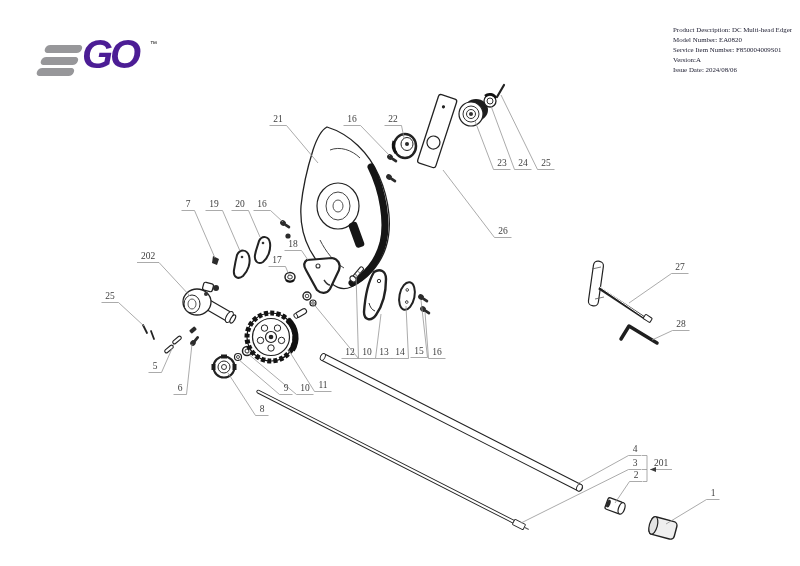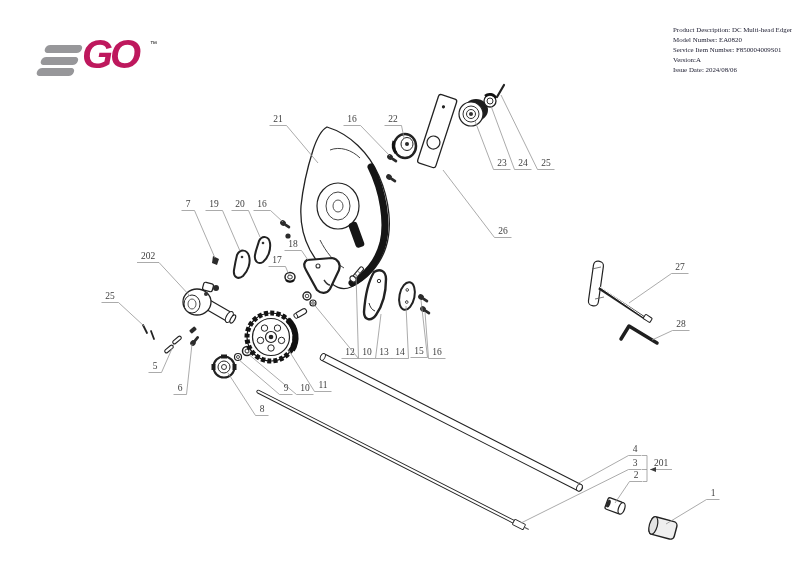--- a/index.html
+++ b/index.html
@@ -7,21 +7,21 @@
           font-family:"Liberation Serif",serif;}
   
   .logo{position:absolute;left:36px;top:40px;width:120px;height:46px;}
   .logo .bars{position:absolute;left:0;top:2px;width:46px;height:40px;}
   .logo .bar{position:absolute;width:37px;height:7.5px;background:#97979a;border-radius:4px;
              transform:skewX(-20deg);}
   .logo .bar.b1{left:9px;top:3px;}
   .logo .bar.b2{left:5px;top:14.5px;}
   .logo .bar.b3{left:1px;top:26px;}
   .logo .go{position:absolute;left:46px;top:-8px;font-family:"Liberation Sans",sans-serif;
-            font-weight:bold;font-style:italic;font-size:40px;letter-spacing:-3px;color:#be185d;}
+            font-weight:bold;font-style:italic;font-size:40px;letter-spacing:-3px;color:#4c1d95;}
   .logo .tm{position:absolute;left:114px;top:0px;font-family:"Liberation Sans",sans-serif;
             font-size:7px;color:#0b0b0b;font-style:normal;}
   
   .info{position:absolute;left:673px;top:25px;width:124px;font-size:6.9px;line-height:1.45;
         color:#1b1b2f;}
   .info div{white-space:nowrap;}
   
   svg#diagram-svg{position:absolute;left:0;top:0;}
   .leader{stroke:#969696;stroke-width:0.8;fill:none;}
   .callout-num{font-family:"Liberation Serif",serif;font-size:9.5px;fill:#3d3d3d;text-anchor:middle;}

